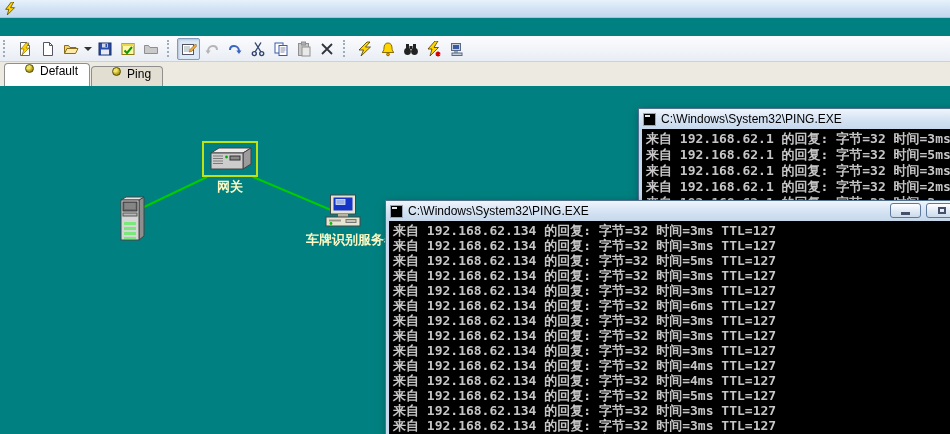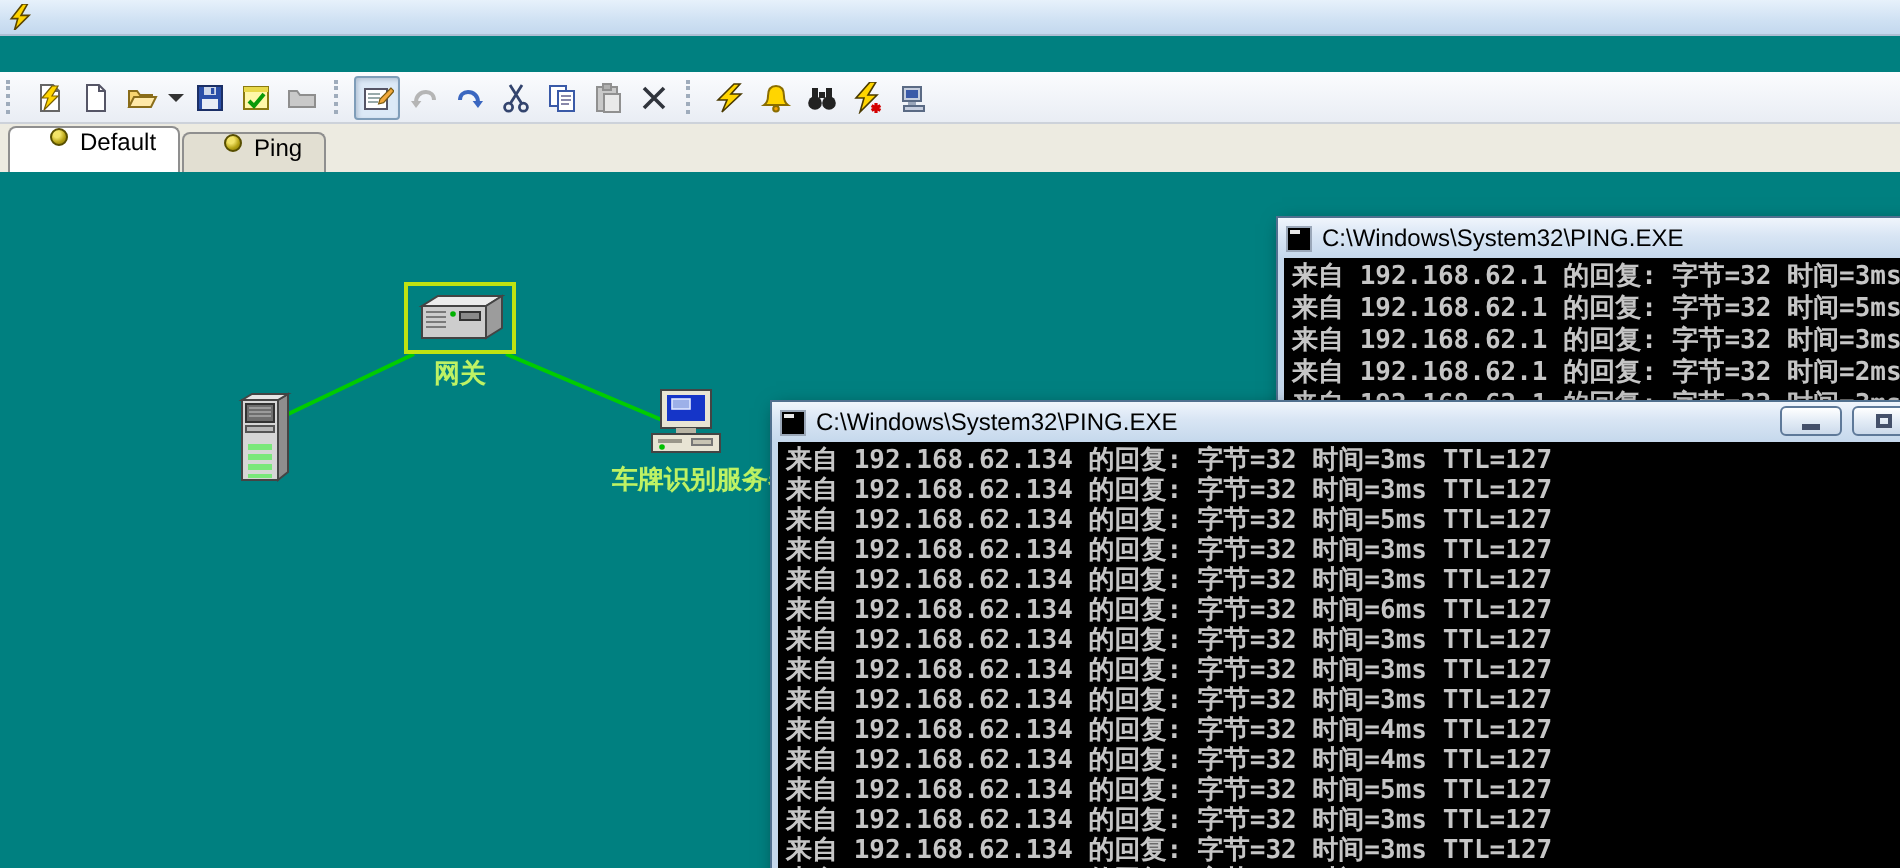--- a/index.html
+++ b/index.html
@@ -42,21 +42,21 @@
   .tab { height:20px; display:flex; gap:6px; padding:0 11px 0 20px;
          border:1px solid #8f8f8f; border-bottom:none; border-radius:4px 4px 0 0;
          background:#e2dfd2; margin-right:1px; }
   .tab.active { background:#ffffff; height:23px; }
   .tab-dot { width:9px; height:9px; border-radius:50%;
              background:radial-gradient(circle at 35% 30%, #f2e368 25%, #b7a416 60%, #7c6e00);
              border:1px solid #574e00; }
   
   .map { position:absolute; left:0; top:86px; width:950px; height:348px; background:#008080; }
   .links { position:absolute; left:0; top:0; width:950px; height:348px; }
-  .node-label { position:absolute; font-weight:bold; font-size:13px; color:#bef264;
+  .node-label { position:absolute; font-weight:bold; font-size:13px; color:#fef9c3;
                 font-family:"DejaVu Sans","Liberation Sans",sans-serif; white-space:nowrap; }
   .gw-box { position:absolute; left:202px; top:55px; width:56px; height:36px;
             border:2px solid #bfe312; display:flex; align-items:center; justify-content:center; }
   .node-icon { position:absolute; }
   
   .win { position:absolute; border:1px solid #51708f; background:#c5d8ec;
          box-shadow:3px 4px 9px rgba(0,0,0,.5); }
   .win-titlebar { height:20px; display:flex; align-items:center; gap:5px; padding:0 5px 0 4px;
                   background:linear-gradient(#f0f5fc,#d8e5f4 45%,#c5d8ec);
                   font-size:12px; position:relative; white-space:nowrap; overflow:hidden; }

